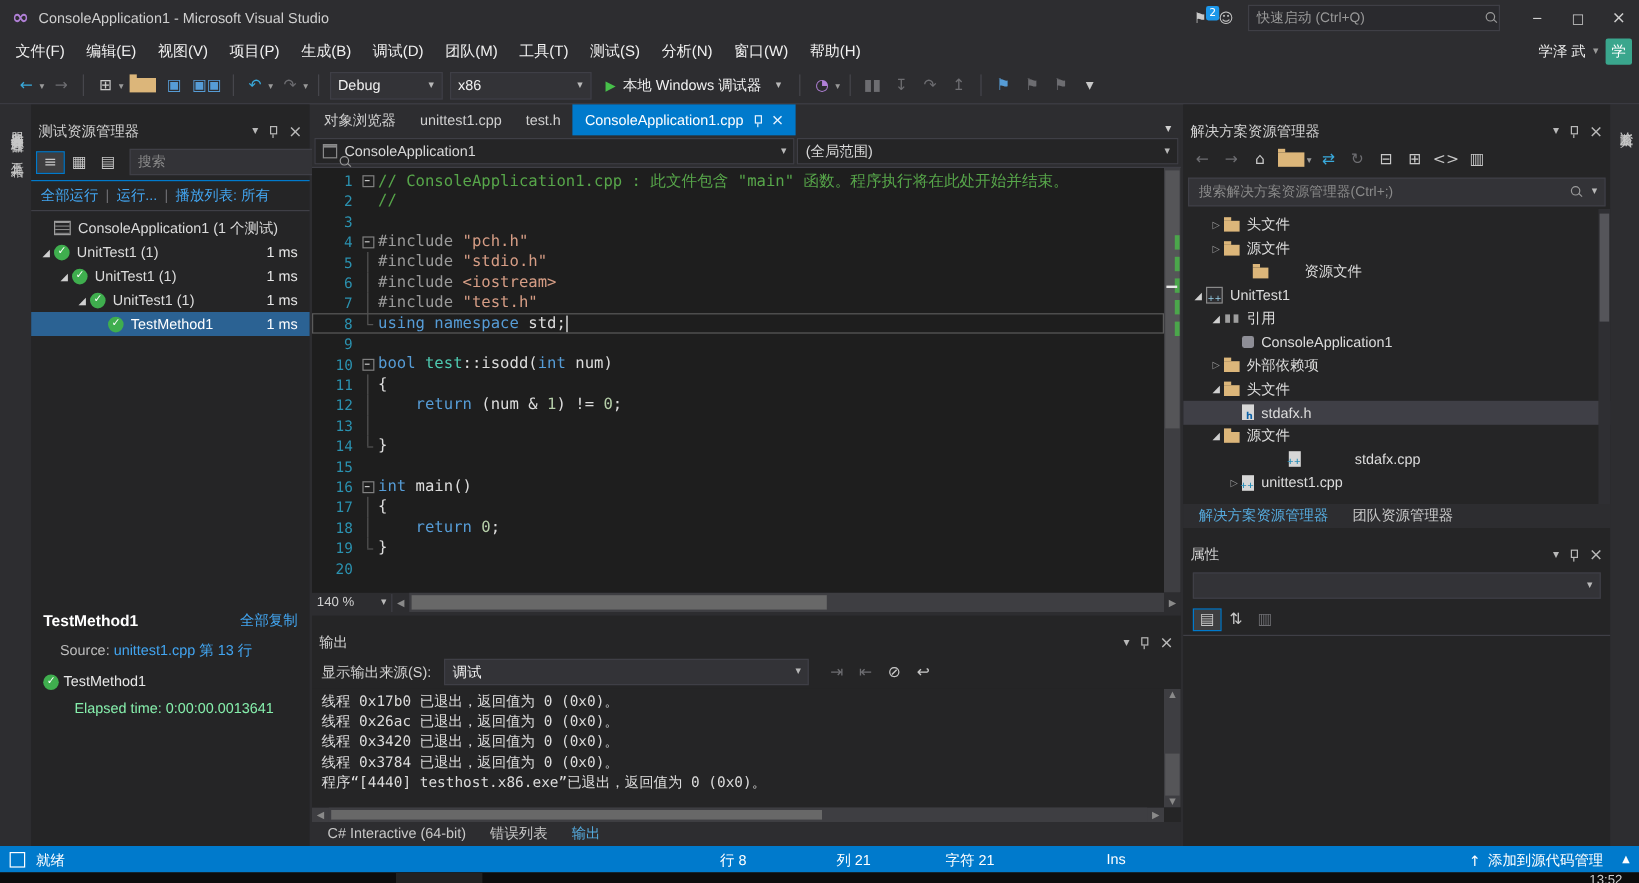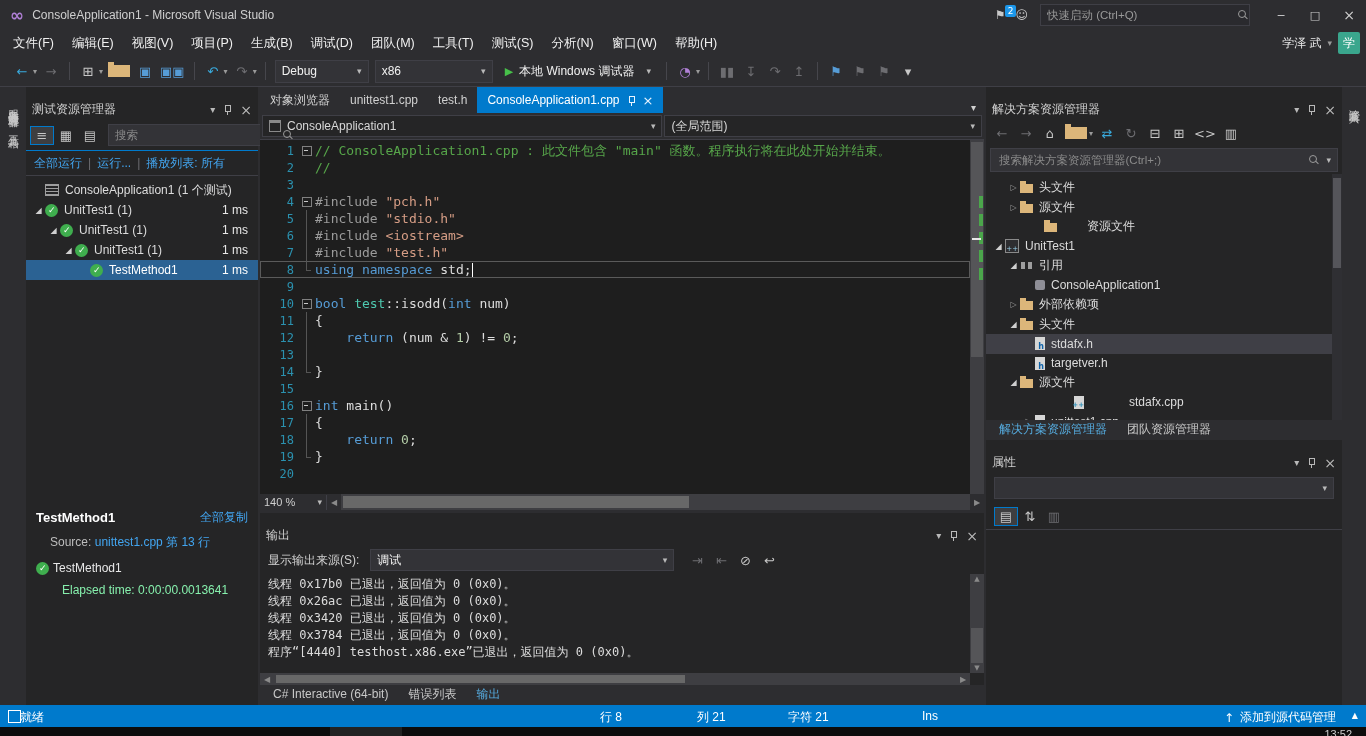--- a/index.html
+++ b/index.html
@@ -183,21 +183,21 @@
   .sol-tree .tree-row{height:19.5px;}
   .sol-vscroll{position:absolute;right:0;top:0;bottom:0;width:10px;background:#2f2f33;}
   .sol-vthumb{position:absolute;left:1px;right:1px;top:4px;height:90px;background:#55555a;}
   .props-panel{flex:1;}
   .props-combo{height:20px;margin:4px 8px;}
   .props-icons{height:26px;display:flex;align-items:center;padding:0 8px;border-bottom:1px solid #3f3f46;}
 
   
   .statusbar{height:22px;background:#007acc;color:#fff;position:relative;flex:none;font-size:12px;}
   .sb-icon{position:absolute;left:8px;top:5px;width:11px;height:11px;border:1px solid #fff;}
-  .sb-ready{position:absolute;left:20px;top:4px;}
+  .sb-ready{position:absolute;left:30px;top:4px;}
   .sb-line{position:absolute;left:600px;top:4px;}
   .sb-col{position:absolute;left:697px;top:4px;}
   .sb-char{position:absolute;left:788px;top:4px;}
   .sb-ins{position:absolute;left:922px;top:4px;}
   .sb-right{position:absolute;right:30px;top:4px;display:flex;gap:6px;align-items:center;}
   .sb-up{font-family:"DejaVu Sans",sans-serif;}
   .sb-up::before{content:"↑";}
   .sb-expander{position:absolute;right:8px;top:6px;font-size:8px;font-family:"DejaVu Sans",sans-serif;}
   .sb-expander::before{content:"▲";}
 
@@ -589,25 +589,20 @@
               <div class="tree-row" style="padding-left: 21px;">
                 <span class="tree-arrow exp">◢</span>
                 <span class="tico tico-folder"></span>
                 <span class="tree-label">头文件</span>
               </div>
               <div class="tree-row sel-gray" style="padding-left: 36px;">
                 <span class="tree-arrow"></span>
                 <span class="tico tico-fileh"></span>
                 <span class="tree-label">stdafx.h</span>
               </div>
-              <div class="tree-row" style="padding-left: 36px;">
-                <span class="tree-arrow"></span>
-                <span class="tico tico-fileh"></span>
-                <span class="tree-label">targetver.h</span>
-              </div>
               <div class="tree-row" style="padding-left: 21px;">
                 <span class="tree-arrow exp">◢</span>
                 <span class="tico tico-folder"></span>
                 <span class="tree-label">源文件</span>
               </div>
               <div class="tree-row" style="padding-left: 36px; gap: 39px;">
                 <span class="tree-arrow"></span>
                 <span class="tico tico-filecpp"></span>
                 <span class="tree-label">stdafx.cpp</span>
               </div>

